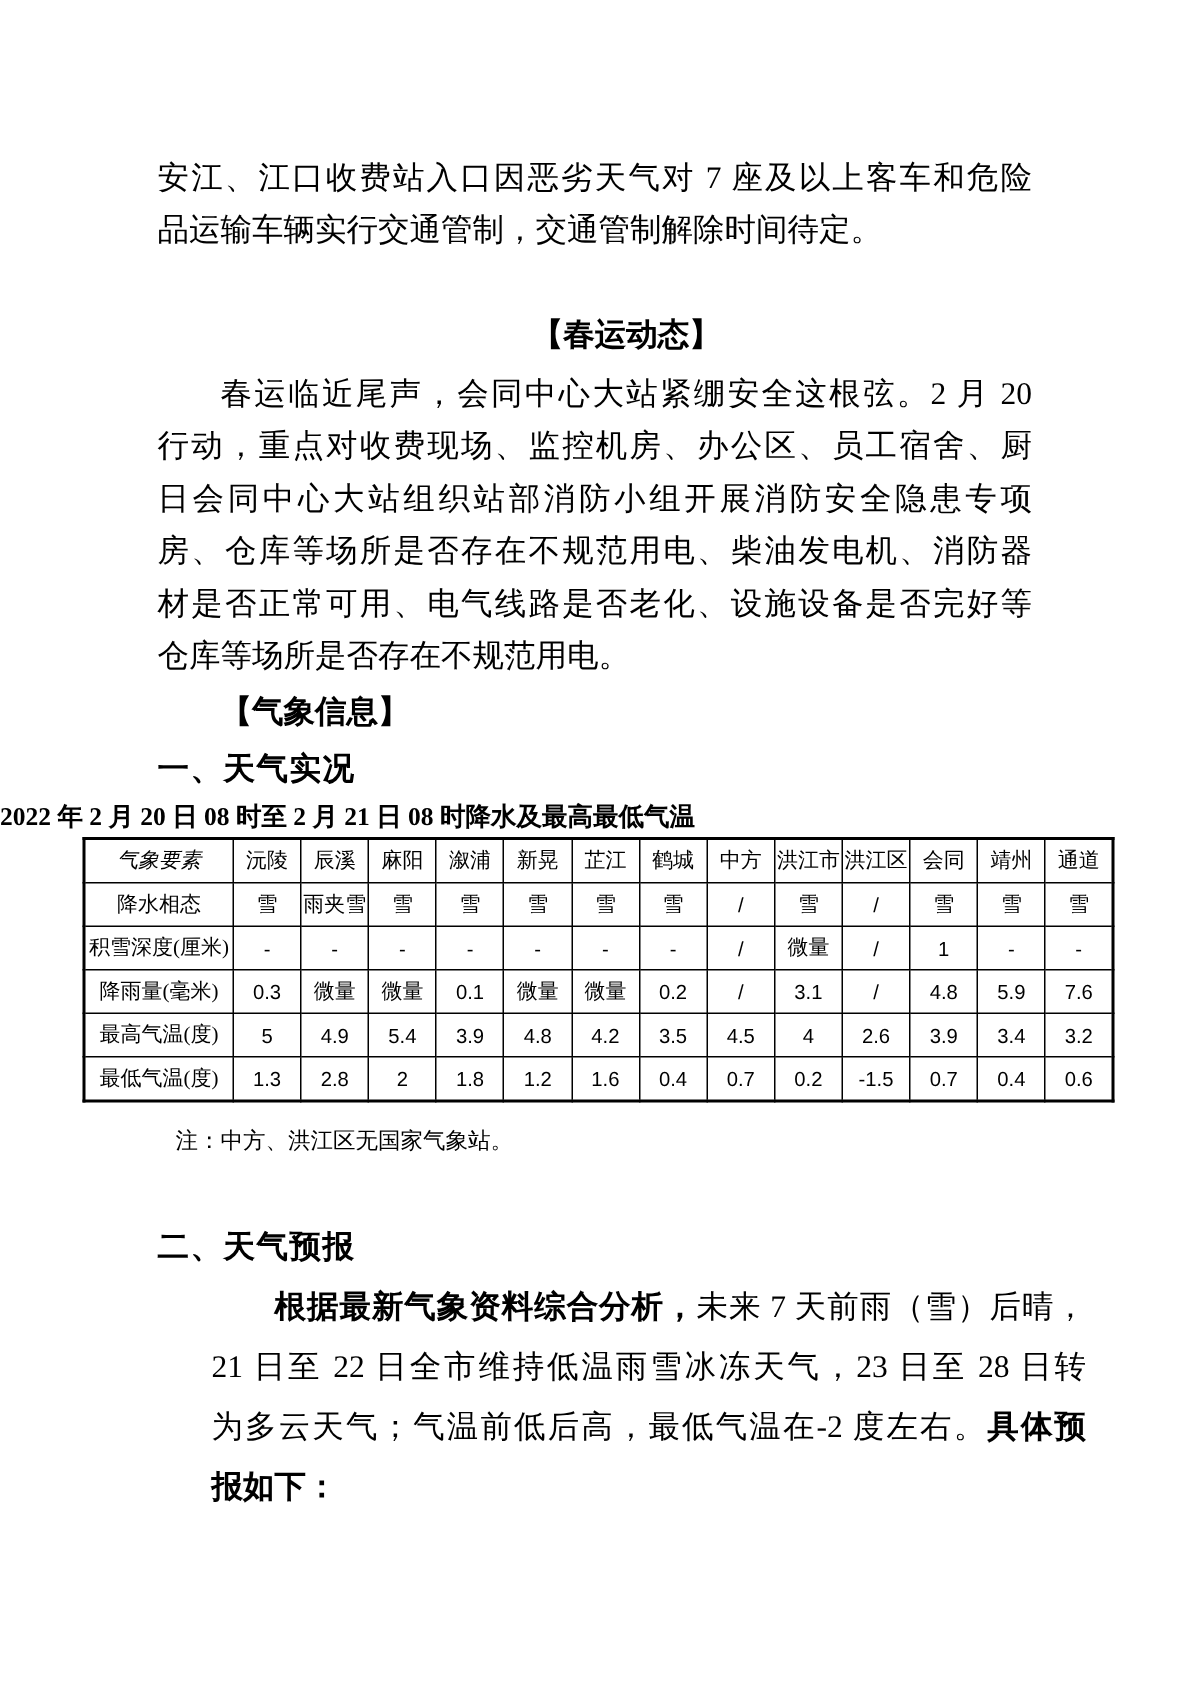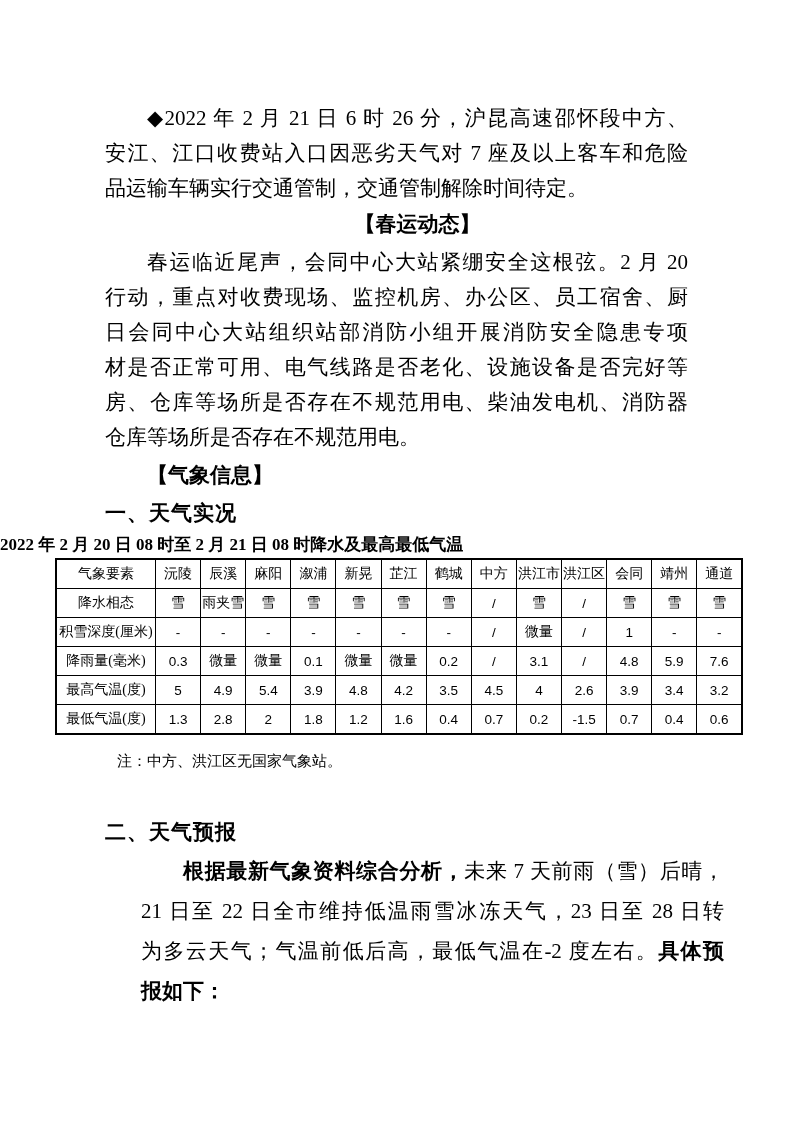--- a/index.html
+++ b/index.html
@@ -78,46 +78,45 @@
   
   #table-note {
     top: 752px; left: 117px;
     font-size: 15px; line-height: 19px;
   }
 </style>
 </head>
 <body>
 
 <div class="abs body-para" id="para-traffic">
-    <div class="line indent"><span>◆2022 年 2 月 21 日 6 时 26 分，沪昆高速邵怀段中方、</span></div>
     <div class="line"><span>安江、江口收费站入口因恶劣天气对 7 座及以上客车和危险</span></div>
     <div class="line last"><span>品运输车辆实行交通管制，交通管制解除时间待定。</span></div>
   </div>
 
 <div class="abs bracket-heading" id="h-spring">【春运动态】</div>
 
 <div class="abs body-para" id="para-fire">
     <div class="line indent"><span>春运临近尾声，会同中心大站紧绷安全这根弦。2 月 20</span></div>
     <div class="line"><span>行动，重点对收费现场、监控机房、办公区、员工宿舍、厨</span></div>
     <div class="line"><span>日会同中心大站组织站部消防小组开展消防安全隐患专项</span></div>
+    <div class="line"><span>房、仓库等场所是否存在不规范用电、柴油发电机、消防器</span></div>
     <div class="line"><span>材是否正常可用、电气线路是否老化、设施设备是否完好等</span></div>
-    <div class="line"><span>房、仓库等场所是否存在不规范用电、柴油发电机、消防器</span></div>
     <div class="line last"><span>仓库等场所是否存在不规范用电。</span></div>
   </div>
 
 <div class="abs bracket-heading" id="h-weatherinfo">【气象信息】</div>
 
 <div class="abs num-heading" id="h-actual">一、天气实况</div>
 
 <div class="abs" id="table-title">2022 年 2 月 20 日 08 时至 2 月 21 日 08 时降水及最高最低气温</div>
 
 <table class="abs" id="weather-table">
   <thead>
     <tr>
-        <th style="width: 96px;">气象要素</th>
+        <th style="width: 96px; font-style: italic;">气象要素</th>
         <th>沅陵</th>
         <th>辰溪</th>
         <th>麻阳</th>
         <th>溆浦</th>
         <th>新晃</th>
         <th>芷江</th>
         <th>鹤城</th>
         <th>中方</th>
         <th>洪江市</th>
         <th>洪江区</th>

